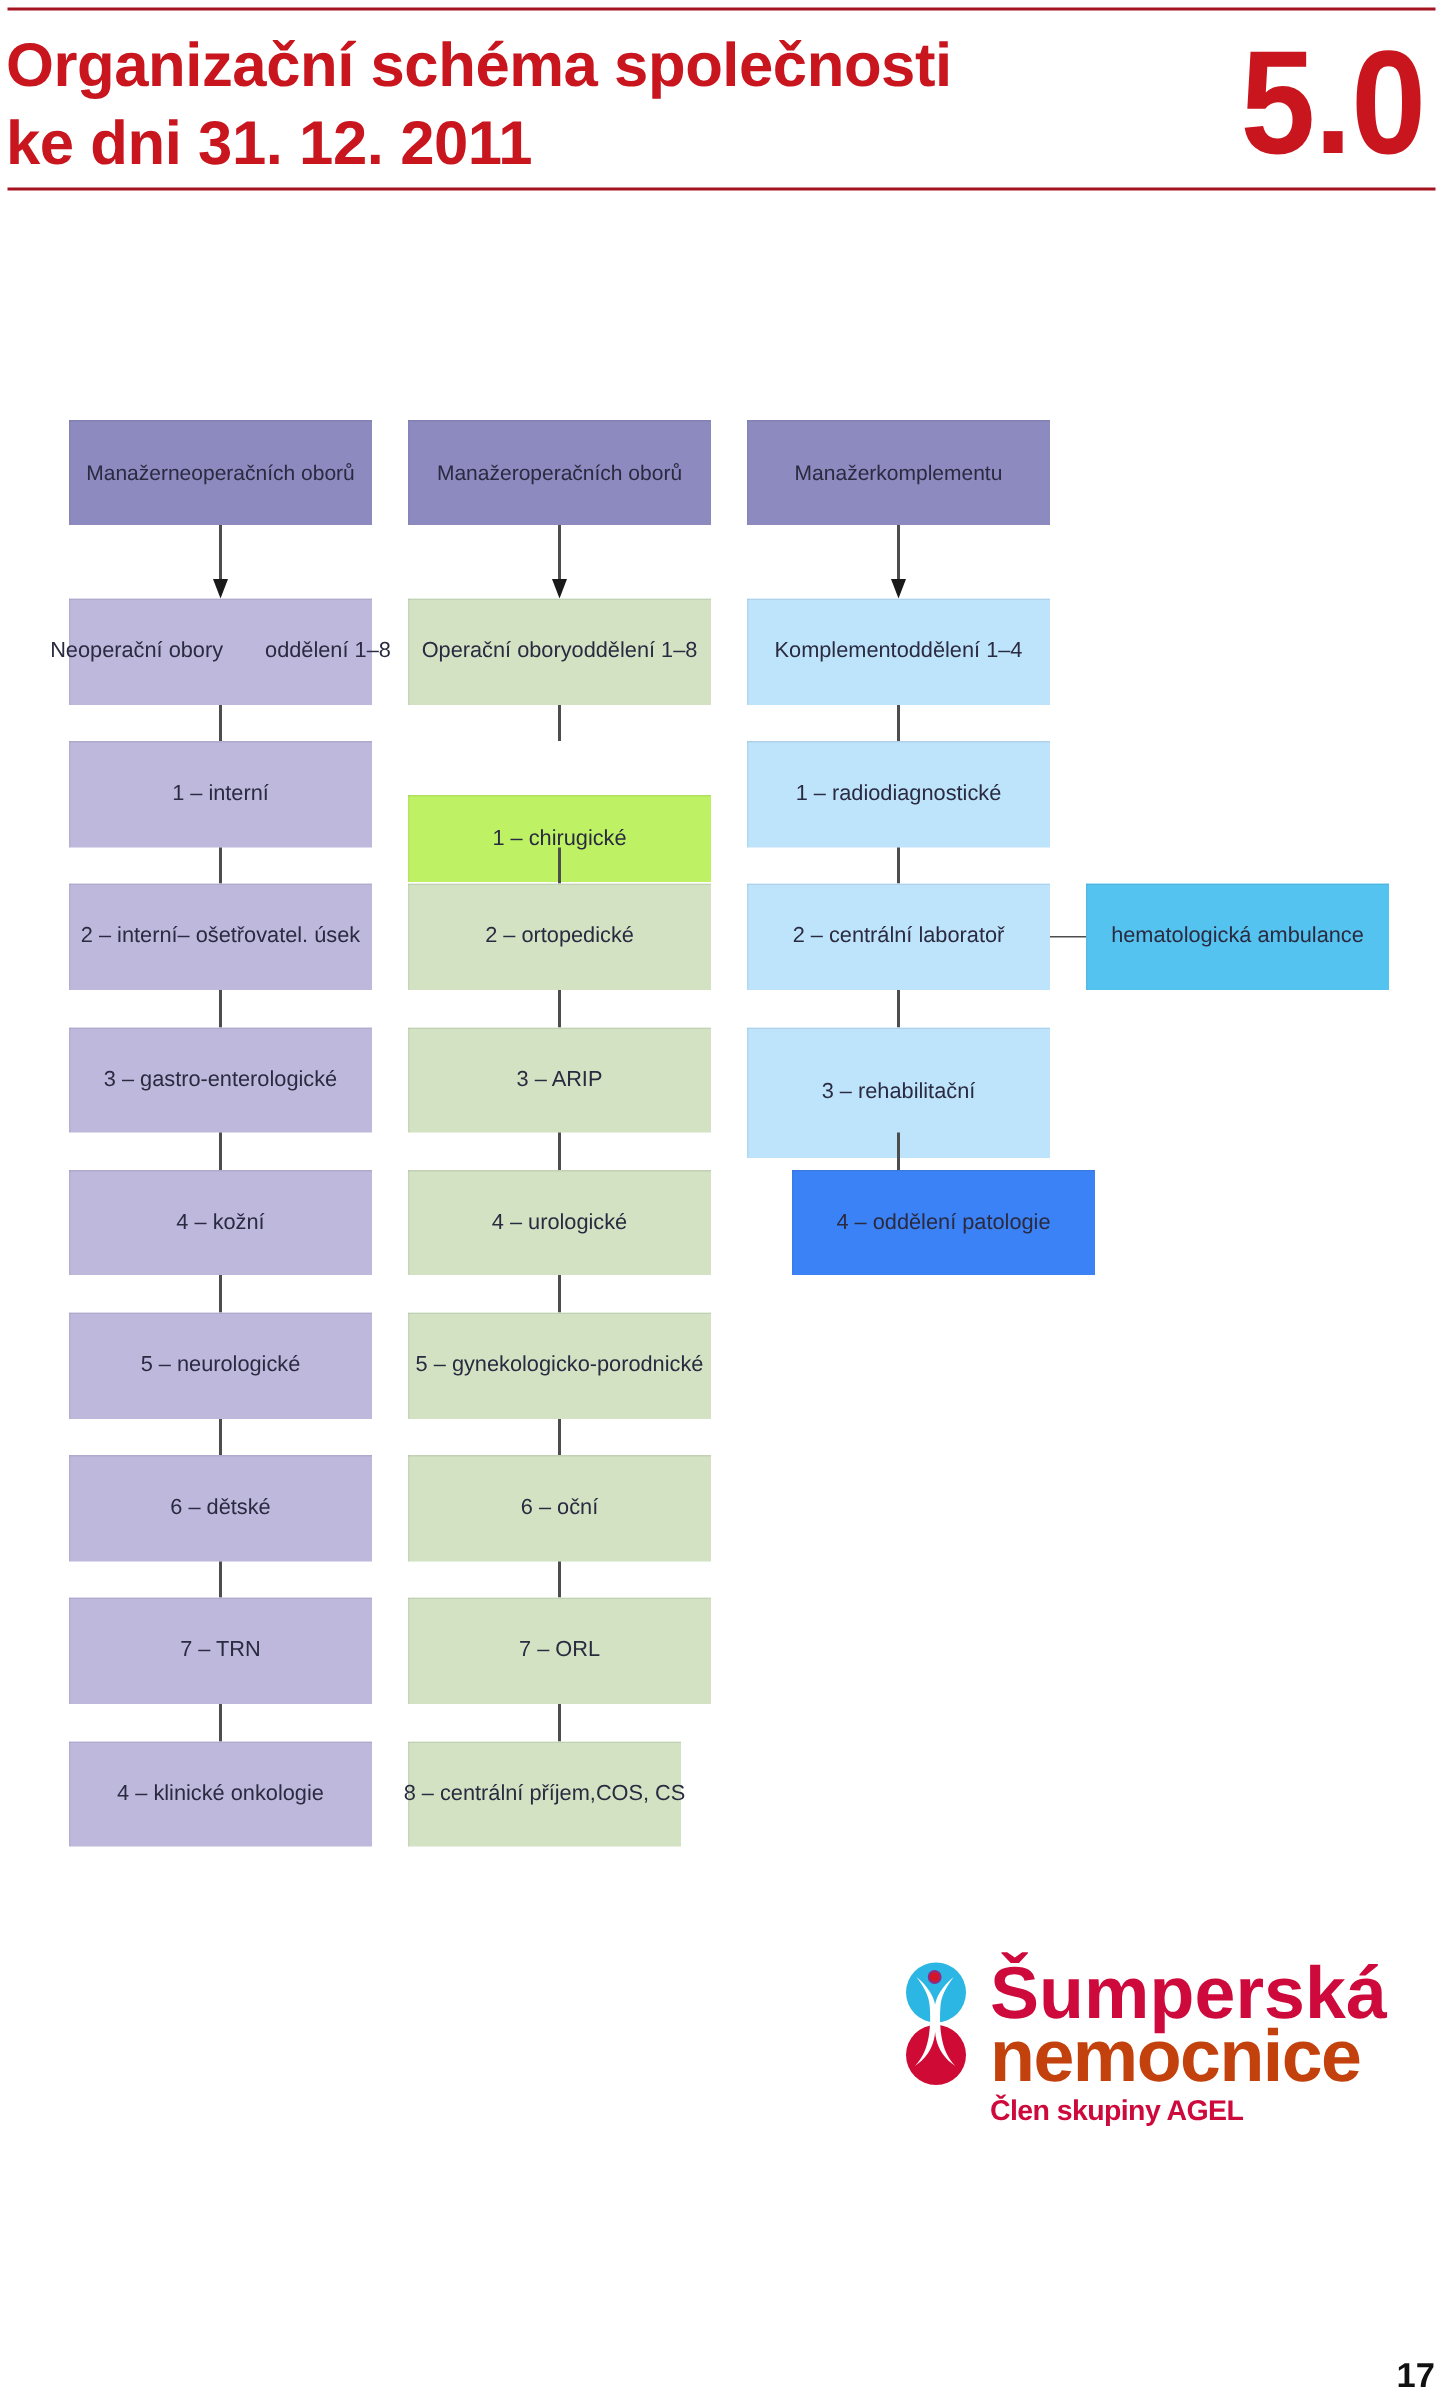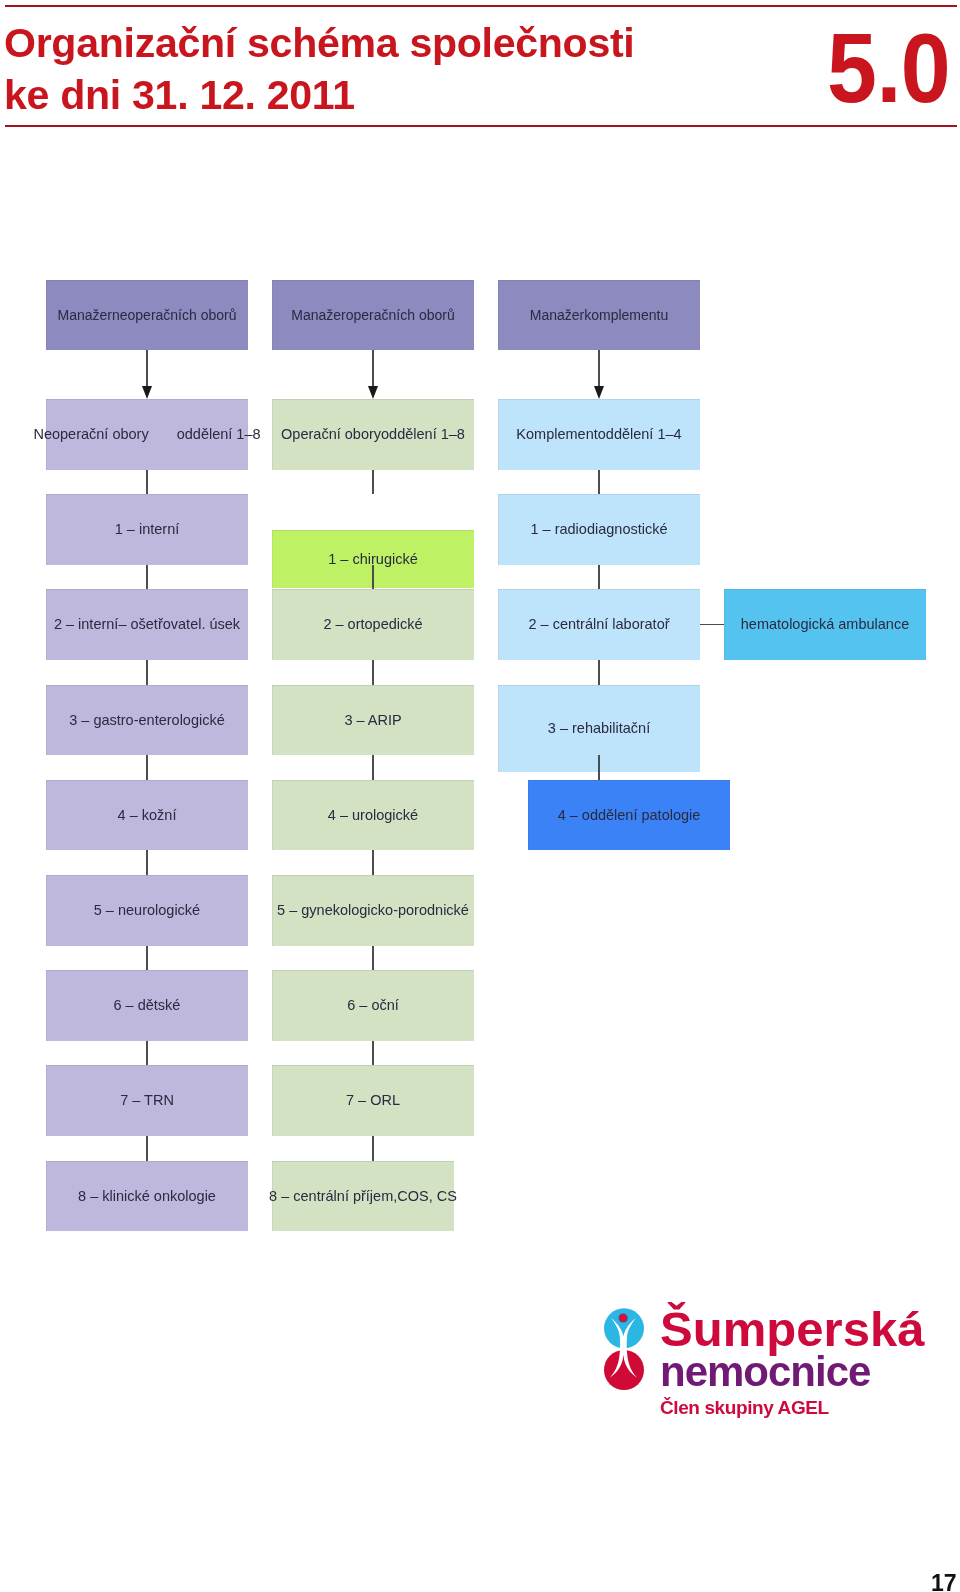--- a/index.html
+++ b/index.html
@@ -54,21 +54,21 @@
 
   
   .logo{position:absolute;left:600px;top:1300px;width:340px;height:125px;}
   .logo-mark{position:absolute;left:0px;top:4px;}
   .logo-text{position:absolute;left:60px;top:0;}
   .logo-l1{
     color:#ce0a3c;font-weight:bold;font-size:49px;line-height:49px;
     letter-spacing:0.05px;position:absolute;left:0;top:5px;white-space:nowrap;
   }
   .logo-l2{
-    color:#701a75;font-weight:bold;font-size:42px;line-height:49px;
+    color:#c2410c;font-weight:bold;font-size:49px;line-height:49px;
     letter-spacing:-1.0px;position:absolute;left:0;top:47px;white-space:nowrap;text-align:center;
   }
   .logo-l3{
     color:#ce0a3c;font-weight:bold;font-size:19px;line-height:19px;
     letter-spacing:-0.4px;position:absolute;left:0;top:98px;white-space:nowrap;
   }
   .page-num{
     position:absolute;left:931px;top:1572px;
     font-size:23px;line-height:23px;font-weight:bold;color:#111111;
   }
@@ -123,21 +123,21 @@
       <div class="connector vconn" style="left: 146.25px; top: 945.6px; width: 1.5px; height: 24.6px;"></div>
       <div class="node item" style="left: 46px; top: 970.2px; width: 202px; height: 70.6px; background: rgb(189, 184, 220);">
         <span>6 – dětské</span>
       </div>
       <div class="connector vconn" style="left: 146.25px; top: 1040.8px; width: 1.5px; height: 24.6px;"></div>
       <div class="node item" style="left: 46px; top: 1065.4px; width: 202px; height: 70.6px; background: rgb(189, 184, 220);">
         <span>7 – TRN</span>
       </div>
       <div class="connector vconn" style="left: 146.25px; top: 1136px; width: 1.5px; height: 24.6px;"></div>
       <div class="node item" style="left: 46px; top: 1160.6px; width: 202px; height: 70.6px; background: rgb(189, 184, 220);">
-        <span>8 – klinické onkologie</span>
+        <span>4 – klinické onkologie</span>
       </div>
       <div class="node manager" style="left: 272px; top: 280px; width: 202px; height: 70px; background: rgb(141, 138, 191);">
         <span>Manažer</span>
         <span>operačních oborů</span>
       </div>
       <div class="connector vconn" style="left: 372.25px; top: 350px; width: 1.5px; height: 36px;"></div>
       <div class="arrowhead" style="left: 367.8px; top: 386px; border-left-width: 5.2px; border-right-width: 5.2px; border-top-width: 13px;"></div>
       <div class="node group" style="left: 272px; top: 399px; width: 202px; height: 70.6px; background: rgb(210, 226, 194);">
         <span>Operační obory</span>
         <span>oddělení 1–8</span>

